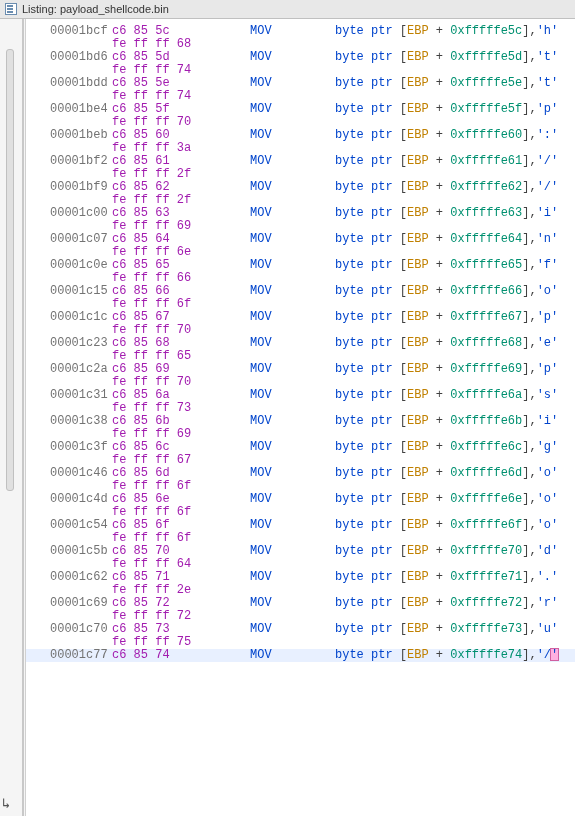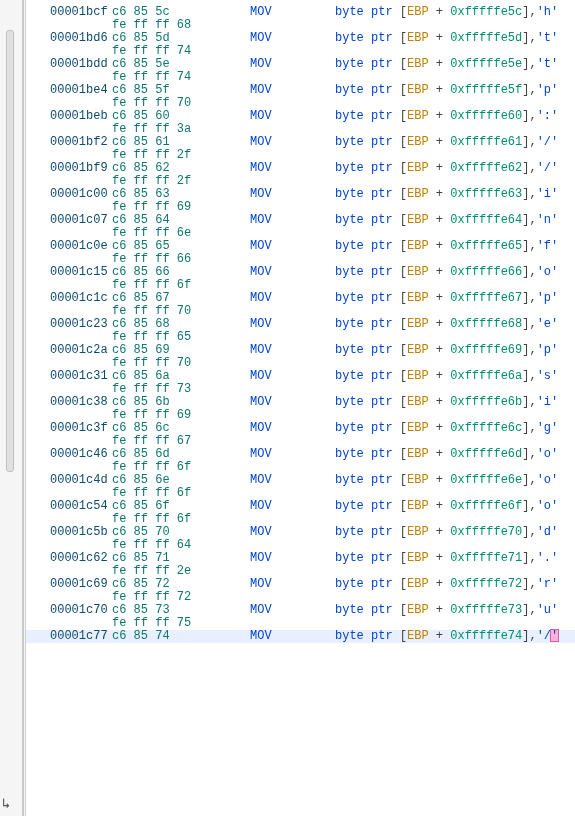--- a/index.html
+++ b/index.html
@@ -96,22 +96,22 @@
     flex: 1;
     overflow: hidden;
     white-space: pre;
     padding: 6px 0 0 0;
   }
   .line {
     height: 13px;
     line-height: 13px;
     padding: 0 0 0 50px;
   }
-  .addr { color: #0c4a6e; text-align: center; }
-  .bytes { color: #0f766e; }
+  .addr { color: #737373; text-align: center; }
+  .bytes { color: #a21caf; }
   .mnemonic { color: #0044cc; }
   .kw-ptr { color: #0044cc; }
   .reg { color: #c08000; }
   .offset { color: #009070; }
   .charlit { color: #0044cc; }
   .punct { color: #404040; }
   .highlight {
     background: #e8f0ff;
     text-decoration: underline;
   }
@@ -119,20 +119,25 @@
     background: #ffb0e0;
     outline: 1px solid #d060a0;
     display:inline-block;
     height:11px;
   }
 </style>
 </head>
 <body>
 
 <div class="window">
+  <div class="titlebar">
+    <span class="icon"></span>
+    <span>Listing:&nbsp;</span>
+    <span>payload_shellcode.bin</span>
+  </div>
   <div class="body-area">
     <div class="gutter">
       <div class="dragbar"></div>
       <div class="scroll-track"></div>
       <div class="arrow">↳</div>
     </div>
     <div class="code" id="code"><div class="line" style="position: relative; padding: 0px; height: 13px;"><span class="addr" style="position: absolute; left: 24px;">00001bcf</span><span class="bytes" style="position: absolute; left: 86px;">c6 85 5c</span><span class="mnemonic" style="position: absolute; left: 224px;">MOV</span><span style="position: absolute; left: 309px;"><span class="kw-ptr">byte</span> <span class="kw-ptr">ptr</span> <span class="punct">[</span><span class="reg">EBP</span><span class="punct"> + </span><span class="offset">0xfffffe5c</span><span class="punct">]</span><span class="punct">,</span><span class="charlit">'h'</span></span></div><div class="line" style="position: relative; padding: 0px; height: 13px;"><span class="bytes" style="position: absolute; left: 86px;">fe ff ff 68</span></div><div class="line" style="position: relative; padding: 0px; height: 13px;"><span class="addr" style="position: absolute; left: 24px;">00001bd6</span><span class="bytes" style="position: absolute; left: 86px;">c6 85 5d</span><span class="mnemonic" style="position: absolute; left: 224px;">MOV</span><span style="position: absolute; left: 309px;"><span class="kw-ptr">byte</span> <span class="kw-ptr">ptr</span> <span class="punct">[</span><span class="reg">EBP</span><span class="punct"> + </span><span class="offset">0xfffffe5d</span><span class="punct">]</span><span class="punct">,</span><span class="charlit">'t'</span></span></div><div class="line" style="position: relative; padding: 0px; height: 13px;"><span class="bytes" style="position: absolute; left: 86px;">fe ff ff 74</span></div><div class="line" style="position: relative; padding: 0px; height: 13px;"><span class="addr" style="position: absolute; left: 24px;">00001bdd</span><span class="bytes" style="position: absolute; left: 86px;">c6 85 5e</span><span class="mnemonic" style="position: absolute; left: 224px;">MOV</span><span style="position: absolute; left: 309px;"><span class="kw-ptr">byte</span> <span class="kw-ptr">ptr</span> <span class="punct">[</span><span class="reg">EBP</span><span class="punct"> + </span><span class="offset">0xfffffe5e</span><span class="punct">]</span><span class="punct">,</span><span class="charlit">'t'</span></span></div><div class="line" style="position: relative; padding: 0px; height: 13px;"><span class="bytes" style="position: absolute; left: 86px;">fe ff ff 74</span></div><div class="line" style="position: relative; padding: 0px; height: 13px;"><span class="addr" style="position: absolute; left: 24px;">00001be4</span><span class="bytes" style="position: absolute; left: 86px;">c6 85 5f</span><span class="mnemonic" style="position: absolute; left: 224px;">MOV</span><span style="position: absolute; left: 309px;"><span class="kw-ptr">byte</span> <span class="kw-ptr">ptr</span> <span class="punct">[</span><span class="reg">EBP</span><span class="punct"> + </span><span class="offset">0xfffffe5f</span><span class="punct">]</span><span class="punct">,</span><span class="charlit">'p'</span></span></div><div class="line" style="position: relative; padding: 0px; height: 13px;"><span class="bytes" style="position: absolute; left: 86px;">fe ff ff 70</span></div><div class="line" style="position: relative; padding: 0px; height: 13px;"><span class="addr" style="position: absolute; left: 24px;">00001beb</span><span class="bytes" style="position: absolute; left: 86px;">c6 85 60</span><span class="mnemonic" style="position: absolute; left: 224px;">MOV</span><span style="position: absolute; left: 309px;"><span class="kw-ptr">byte</span> <span class="kw-ptr">ptr</span> <span class="punct">[</span><span class="reg">EBP</span><span class="punct"> + </span><span class="offset">0xfffffe60</span><span class="punct">]</span><span class="punct">,</span><span class="charlit">':'</span></span></div><div class="line" style="position: relative; padding: 0px; height: 13px;"><span class="bytes" style="position: absolute; left: 86px;">fe ff ff 3a</span></div><div class="line" style="position: relative; padding: 0px; height: 13px;"><span class="addr" style="position: absolute; left: 24px;">00001bf2</span><span class="bytes" style="position: absolute; left: 86px;">c6 85 61</span><span class="mnemonic" style="position: absolute; left: 224px;">MOV</span><span style="position: absolute; left: 309px;"><span class="kw-ptr">byte</span> <span class="kw-ptr">ptr</span> <span class="punct">[</span><span class="reg">EBP</span><span class="punct"> + </span><span class="offset">0xfffffe61</span><span class="punct">]</span><span class="punct">,</span><span class="charlit">'/'</span></span></div><div class="line" style="position: relative; padding: 0px; height: 13px;"><span class="bytes" style="position: absolute; left: 86px;">fe ff ff 2f</span></div><div class="line" style="position: relative; padding: 0px; height: 13px;"><span class="addr" style="position: absolute; left: 24px;">00001bf9</span><span class="bytes" style="position: absolute; left: 86px;">c6 85 62</span><span class="mnemonic" style="position: absolute; left: 224px;">MOV</span><span style="position: absolute; left: 309px;"><span class="kw-ptr">byte</span> <span class="kw-ptr">ptr</span> <span class="punct">[</span><span class="reg">EBP</span><span class="punct"> + </span><span class="offset">0xfffffe62</span><span class="punct">]</span><span class="punct">,</span><span class="charlit">'/'</span></span></div><div class="line" style="position: relative; padding: 0px; height: 13px;"><span class="bytes" style="position: absolute; left: 86px;">fe ff ff 2f</span></div><div class="line" style="position: relative; padding: 0px; height: 13px;"><span class="addr" style="position: absolute; left: 24px;">00001c00</span><span class="bytes" style="position: absolute; left: 86px;">c6 85 63</span><span class="mnemonic" style="position: absolute; left: 224px;">MOV</span><span style="position: absolute; left: 309px;"><span class="kw-ptr">byte</span> <span class="kw-ptr">ptr</span> <span class="punct">[</span><span class="reg">EBP</span><span class="punct"> + </span><span class="offset">0xfffffe63</span><span class="punct">]</span><span class="punct">,</span><span class="charlit">'i'</span></span></div><div class="line" style="position: relative; padding: 0px; height: 13px;"><span class="bytes" style="position: absolute; left: 86px;">fe ff ff 69</span></div><div class="line" style="position: relative; padding: 0px; height: 13px;"><span class="addr" style="position: absolute; left: 24px;">00001c07</span><span class="bytes" style="position: absolute; left: 86px;">c6 85 64</span><span class="mnemonic" style="position: absolute; left: 224px;">MOV</span><span style="position: absolute; left: 309px;"><span class="kw-ptr">byte</span> <span class="kw-ptr">ptr</span> <span class="punct">[</span><span class="reg">EBP</span><span class="punct"> + </span><span class="offset">0xfffffe64</span><span class="punct">]</span><span class="punct">,</span><span class="charlit">'n'</span></span></div><div class="line" style="position: relative; padding: 0px; height: 13px;"><span class="bytes" style="position: absolute; left: 86px;">fe ff ff 6e</span></div><div class="line" style="position: relative; padding: 0px; height: 13px;"><span class="addr" style="position: absolute; left: 24px;">00001c0e</span><span class="bytes" style="position: absolute; left: 86px;">c6 85 65</span><span class="mnemonic" style="position: absolute; left: 224px;">MOV</span><span style="position: absolute; left: 309px;"><span class="kw-ptr">byte</span> <span class="kw-ptr">ptr</span> <span class="punct">[</span><span class="reg">EBP</span><span class="punct"> + </span><span class="offset">0xfffffe65</span><span class="punct">]</span><span class="punct">,</span><span class="charlit">'f'</span></span></div><div class="line" style="position: relative; padding: 0px; height: 13px;"><span class="bytes" style="position: absolute; left: 86px;">fe ff ff 66</span></div><div class="line" style="position: relative; padding: 0px; height: 13px;"><span class="addr" style="position: absolute; left: 24px;">00001c15</span><span class="bytes" style="position: absolute; left: 86px;">c6 85 66</span><span class="mnemonic" style="position: absolute; left: 224px;">MOV</span><span style="position: absolute; left: 309px;"><span class="kw-ptr">byte</span> <span class="kw-ptr">ptr</span> <span class="punct">[</span><span class="reg">EBP</span><span class="punct"> + </span><span class="offset">0xfffffe66</span><span class="punct">]</span><span class="punct">,</span><span class="charlit">'o'</span></span></div><div class="line" style="position: relative; padding: 0px; height: 13px;"><span class="bytes" style="position: absolute; left: 86px;">fe ff ff 6f</span></div><div class="line" style="position: relative; padding: 0px; height: 13px;"><span class="addr" style="position: absolute; left: 24px;">00001c1c</span><span class="bytes" style="position: absolute; left: 86px;">c6 85 67</span><span class="mnemonic" style="position: absolute; left: 224px;">MOV</span><span style="position: absolute; left: 309px;"><span class="kw-ptr">byte</span> <span class="kw-ptr">ptr</span> <span class="punct">[</span><span class="reg">EBP</span><span class="punct"> + </span><span class="offset">0xfffffe67</span><span class="punct">]</span><span class="punct">,</span><span class="charlit">'p'</span></span></div><div class="line" style="position: relative; padding: 0px; height: 13px;"><span class="bytes" style="position: absolute; left: 86px;">fe ff ff 70</span></div><div class="line" style="position: relative; padding: 0px; height: 13px;"><span class="addr" style="position: absolute; left: 24px;">00001c23</span><span class="bytes" style="position: absolute; left: 86px;">c6 85 68</span><span class="mnemonic" style="position: absolute; left: 224px;">MOV</span><span style="position: absolute; left: 309px;"><span class="kw-ptr">byte</span> <span class="kw-ptr">ptr</span> <span class="punct">[</span><span class="reg">EBP</span><span class="punct"> + </span><span class="offset">0xfffffe68</span><span class="punct">]</span><span class="punct">,</span><span class="charlit">'e'</span></span></div><div class="line" style="position: relative; padding: 0px; height: 13px;"><span class="bytes" style="position: absolute; left: 86px;">fe ff ff 65</span></div><div class="line" style="position: relative; padding: 0px; height: 13px;"><span class="addr" style="position: absolute; left: 24px;">00001c2a</span><span class="bytes" style="position: absolute; left: 86px;">c6 85 69</span><span class="mnemonic" style="position: absolute; left: 224px;">MOV</span><span style="position: absolute; left: 309px;"><span class="kw-ptr">byte</span> <span class="kw-ptr">ptr</span> <span class="punct">[</span><span class="reg">EBP</span><span class="punct"> + </span><span class="offset">0xfffffe69</span><span class="punct">]</span><span class="punct">,</span><span class="charlit">'p'</span></span></div><div class="line" style="position: relative; padding: 0px; height: 13px;"><span class="bytes" style="position: absolute; left: 86px;">fe ff ff 70</span></div><div class="line" style="position: relative; padding: 0px; height: 13px;"><span class="addr" style="position: absolute; left: 24px;">00001c31</span><span class="bytes" style="position: absolute; left: 86px;">c6 85 6a</span><span class="mnemonic" style="position: absolute; left: 224px;">MOV</span><span style="position: absolute; left: 309px;"><span class="kw-ptr">byte</span> <span class="kw-ptr">ptr</span> <span class="punct">[</span><span class="reg">EBP</span><span class="punct"> + </span><span class="offset">0xfffffe6a</span><span class="punct">]</span><span class="punct">,</span><span class="charlit">'s'</span></span></div><div class="line" style="position: relative; padding: 0px; height: 13px;"><span class="bytes" style="position: absolute; left: 86px;">fe ff ff 73</span></div><div class="line" style="position: relative; padding: 0px; height: 13px;"><span class="addr" style="position: absolute; left: 24px;">00001c38</span><span class="bytes" style="position: absolute; left: 86px;">c6 85 6b</span><span class="mnemonic" style="position: absolute; left: 224px;">MOV</span><span style="position: absolute; left: 309px;"><span class="kw-ptr">byte</span> <span class="kw-ptr">ptr</span> <span class="punct">[</span><span class="reg">EBP</span><span class="punct"> + </span><span class="offset">0xfffffe6b</span><span class="punct">]</span><span class="punct">,</span><span class="charlit">'i'</span></span></div><div class="line" style="position: relative; padding: 0px; height: 13px;"><span class="bytes" style="position: absolute; left: 86px;">fe ff ff 69</span></div><div class="line" style="position: relative; padding: 0px; height: 13px;"><span class="addr" style="position: absolute; left: 24px;">00001c3f</span><span class="bytes" style="position: absolute; left: 86px;">c6 85 6c</span><span class="mnemonic" style="position: absolute; left: 224px;">MOV</span><span style="position: absolute; left: 309px;"><span class="kw-ptr">byte</span> <span class="kw-ptr">ptr</span> <span class="punct">[</span><span class="reg">EBP</span><span class="punct"> + </span><span class="offset">0xfffffe6c</span><span class="punct">]</span><span class="punct">,</span><span class="charlit">'g'</span></span></div><div class="line" style="position: relative; padding: 0px; height: 13px;"><span class="bytes" style="position: absolute; left: 86px;">fe ff ff 67</span></div><div class="line" style="position: relative; padding: 0px; height: 13px;"><span class="addr" style="position: absolute; left: 24px;">00001c46</span><span class="bytes" style="position: absolute; left: 86px;">c6 85 6d</span><span class="mnemonic" style="position: absolute; left: 224px;">MOV</span><span style="position: absolute; left: 309px;"><span class="kw-ptr">byte</span> <span class="kw-ptr">ptr</span> <span class="punct">[</span><span class="reg">EBP</span><span class="punct"> + </span><span class="offset">0xfffffe6d</span><span class="punct">]</span><span class="punct">,</span><span class="charlit">'o'</span></span></div><div class="line" style="position: relative; padding: 0px; height: 13px;"><span class="bytes" style="position: absolute; left: 86px;">fe ff ff 6f</span></div><div class="line" style="position: relative; padding: 0px; height: 13px;"><span class="addr" style="position: absolute; left: 24px;">00001c4d</span><span class="bytes" style="position: absolute; left: 86px;">c6 85 6e</span><span class="mnemonic" style="position: absolute; left: 224px;">MOV</span><span style="position: absolute; left: 309px;"><span class="kw-ptr">byte</span> <span class="kw-ptr">ptr</span> <span class="punct">[</span><span class="reg">EBP</span><span class="punct"> + </span><span class="offset">0xfffffe6e</span><span class="punct">]</span><span class="punct">,</span><span class="charlit">'o'</span></span></div><div class="line" style="position: relative; padding: 0px; height: 13px;"><span class="bytes" style="position: absolute; left: 86px;">fe ff ff 6f</span></div><div class="line" style="position: relative; padding: 0px; height: 13px;"><span class="addr" style="position: absolute; left: 24px;">00001c54</span><span class="bytes" style="position: absolute; left: 86px;">c6 85 6f</span><span class="mnemonic" style="position: absolute; left: 224px;">MOV</span><span style="position: absolute; left: 309px;"><span class="kw-ptr">byte</span> <span class="kw-ptr">ptr</span> <span class="punct">[</span><span class="reg">EBP</span><span class="punct"> + </span><span class="offset">0xfffffe6f</span><span class="punct">]</span><span class="punct">,</span><span class="charlit">'o'</span></span></div><div class="line" style="position: relative; padding: 0px; height: 13px;"><span class="bytes" style="position: absolute; left: 86px;">fe ff ff 6f</span></div><div class="line" style="position: relative; padding: 0px; height: 13px;"><span class="addr" style="position: absolute; left: 24px;">00001c5b</span><span class="bytes" style="position: absolute; left: 86px;">c6 85 70</span><span class="mnemonic" style="position: absolute; left: 224px;">MOV</span><span style="position: absolute; left: 309px;"><span class="kw-ptr">byte</span> <span class="kw-ptr">ptr</span> <span class="punct">[</span><span class="reg">EBP</span><span class="punct"> + </span><span class="offset">0xfffffe70</span><span class="punct">]</span><span class="punct">,</span><span class="charlit">'d'</span></span></div><div class="line" style="position: relative; padding: 0px; height: 13px;"><span class="bytes" style="position: absolute; left: 86px;">fe ff ff 64</span></div><div class="line" style="position: relative; padding: 0px; height: 13px;"><span class="addr" style="position: absolute; left: 24px;">00001c62</span><span class="bytes" style="position: absolute; left: 86px;">c6 85 71</span><span class="mnemonic" style="position: absolute; left: 224px;">MOV</span><span style="position: absolute; left: 309px;"><span class="kw-ptr">byte</span> <span class="kw-ptr">ptr</span> <span class="punct">[</span><span class="reg">EBP</span><span class="punct"> + </span><span class="offset">0xfffffe71</span><span class="punct">]</span><span class="punct">,</span><span class="charlit">'.'</span></span></div><div class="line" style="position: relative; padding: 0px; height: 13px;"><span class="bytes" style="position: absolute; left: 86px;">fe ff ff 2e</span></div><div class="line" style="position: relative; padding: 0px; height: 13px;"><span class="addr" style="position: absolute; left: 24px;">00001c69</span><span class="bytes" style="position: absolute; left: 86px;">c6 85 72</span><span class="mnemonic" style="position: absolute; left: 224px;">MOV</span><span style="position: absolute; left: 309px;"><span class="kw-ptr">byte</span> <span class="kw-ptr">ptr</span> <span class="punct">[</span><span class="reg">EBP</span><span class="punct"> + </span><span class="offset">0xfffffe72</span><span class="punct">]</span><span class="punct">,</span><span class="charlit">'r'</span></span></div><div class="line" style="position: relative; padding: 0px; height: 13px;"><span class="bytes" style="position: absolute; left: 86px;">fe ff ff 72</span></div><div class="line" style="position: relative; padding: 0px; height: 13px;"><span class="addr" style="position: absolute; left: 24px;">00001c70</span><span class="bytes" style="position: absolute; left: 86px;">c6 85 73</span><span class="mnemonic" style="position: absolute; left: 224px;">MOV</span><span style="position: absolute; left: 309px;"><span class="kw-ptr">byte</span> <span class="kw-ptr">ptr</span> <span class="punct">[</span><span class="reg">EBP</span><span class="punct"> + </span><span class="offset">0xfffffe73</span><span class="punct">]</span><span class="punct">,</span><span class="charlit">'u'</span></span></div><div class="line" style="position: relative; padding: 0px; height: 13px;"><span class="bytes" style="position: absolute; left: 86px;">fe ff ff 75</span></div><div class="line highlight" style="position: relative; padding: 0px; height: 13px;"><span class="addr" style="position: absolute; left: 24px;">00001c77</span><span class="bytes" style="position: absolute; left: 86px;">c6 85 74</span><span class="mnemonic" style="position: absolute; left: 224px;">MOV</span><span style="position: absolute; left: 309px;"><span class="kw-ptr">byte</span> <span class="kw-ptr">ptr</span> <span class="punct">[</span><span class="reg">EBP</span><span class="punct"> + </span><span class="offset">0xfffffe74</span><span class="punct">]</span><span class="punct">,</span><span class="charlit">'/<span class="charlit cursor">'</span></span></span></div></div>
   </div>
 </div>
 

